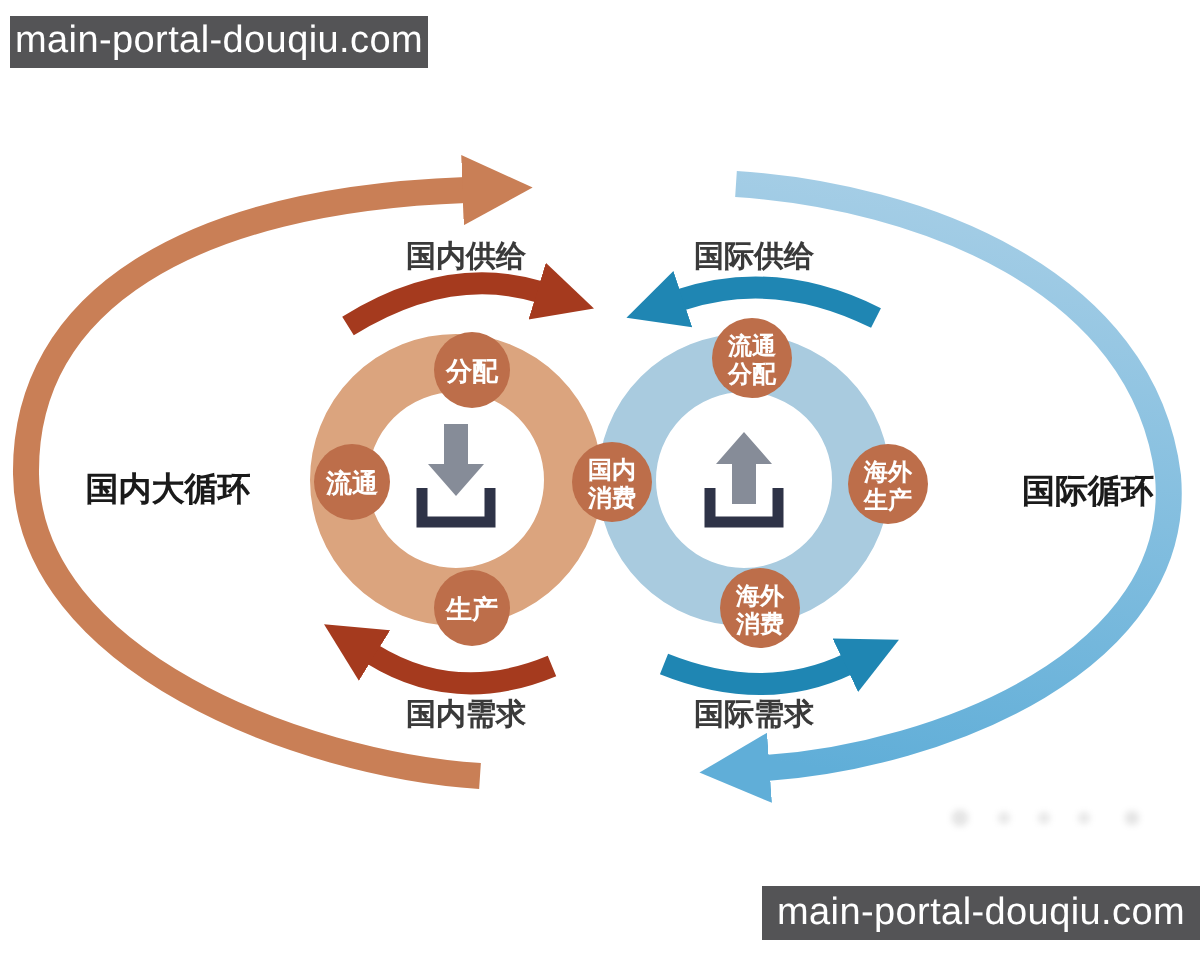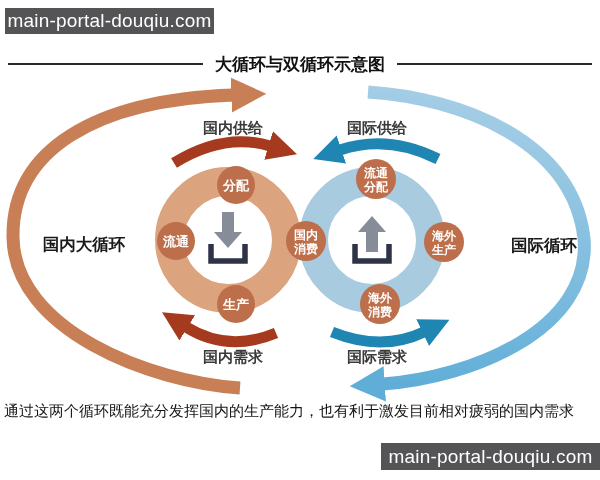--- a/index.html
+++ b/index.html
@@ -41,25 +41,20 @@
 </style>
 </head>
 <body>
 
 <div class="page">
 
   <div class="wm-bar wm-top">
     <span>main-portal-douqiu.com</span>
   </div>
 
-  <div class="title-row">
-    <span class="rule"></span>
-    <h1>大循环与双循环示意图</h1>
-    <span class="rule"></span>
-  </div>
 
   <svg class="diagram-svg" width="600" height="480" viewBox="0 0 600 480">
     <defs>
       <marker id="ah-salmon" viewBox="0 0 10 10" refX="0.5" refY="5" markerWidth="2.7" markerHeight="3" orient="auto">
         <path d="M0 0 L10 5 L0 10 Z" fill="#c97f56"></path>
       </marker>
       <marker id="ah-lblue" viewBox="0 0 10 10" refX="0.5" refY="5" markerWidth="2.7" markerHeight="3" orient="auto">
         <path d="M0 0 L10 5 L0 10 Z" fill="#60aed8"></path>
       </marker>
       <marker id="ah-red" viewBox="0 0 10 10" refX="0.5" refY="5" markerWidth="2.7" markerHeight="3" orient="auto">
@@ -133,19 +128,18 @@
     <text x="377" y="133" text-anchor="middle" font-size="15" font-weight="bold" fill="#3a3a3a">国际供给</text>
     <text x="233" y="362" text-anchor="middle" font-size="15" font-weight="bold" fill="#3a3a3a">国内需求</text>
     <text x="377" y="362" text-anchor="middle" font-size="15" font-weight="bold" fill="#3a3a3a">国际需求</text>
 
     <text x="84" y="250" text-anchor="middle" font-size="16.5" font-weight="bold" fill="#1a1a1a">国内大循环</text>
     <text x="544" y="251" text-anchor="middle" font-size="16.5" font-weight="bold" fill="#1a1a1a">国际循环</text>
   </svg>
 
   <div class="faint-watermark"></div>
 
-  <div class="caption">通过这两个循环既能充分发挥国内的生产能力，也有利于激发目前相对疲弱的国内需求</div>
 
   <div class="wm-bar wm-bottom">
     <span>main-portal-douqiu.com</span>
   </div>
 
 </div>
 
 </body></html>

